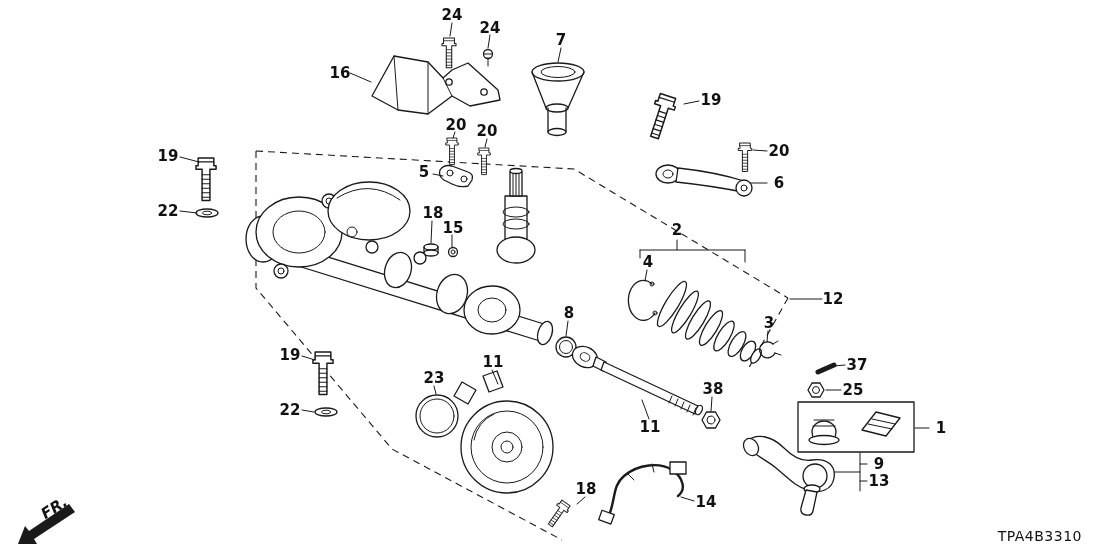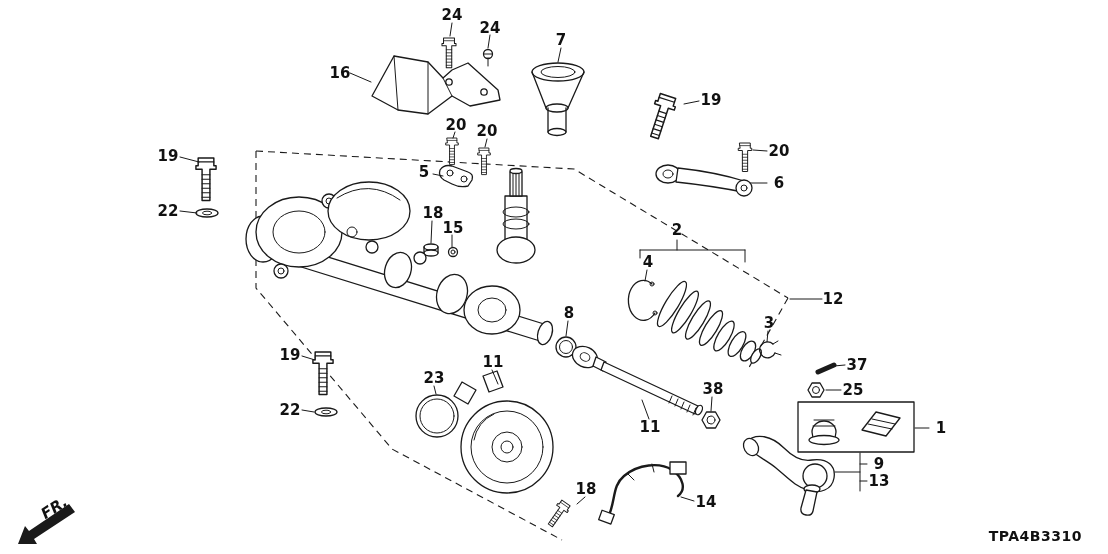--- a/index.html
+++ b/index.html
@@ -1,21 +1,21 @@
 <!DOCTYPE html>
 <html><head>
 <meta charset="utf-8">
 <style>
   html,body{margin:0;padding:0;background:#fff;}
   .stage{position:relative;width:1108px;height:554px;background:#fff;overflow:hidden;
          font-family:"DejaVu Sans","Liberation Sans",sans-serif;}
   .stage svg{position:absolute;left:0;top:0;}
   .callout{position:absolute;transform:translate(-50%,-50%);font-weight:700;font-size:15px;
            color:#111;z-index:2;line-height:1;cursor:pointer;}
-  .diagram-code{position:absolute;right:26px;bottom:10px;font-weight:700;font-size:14px;
+  .diagram-code{position:absolute;right:26px;bottom:10px;font-weight:400;font-size:14px;
                 letter-spacing:.5px;color:#111;z-index:2;}
   .ln{stroke:#1a1a1a;stroke-width:1.3;fill:none;stroke-linecap:round;stroke-linejoin:round;}
   .f-w{fill:#ffffff;}
   .f-b{fill:#1a1a1a;}
   .thin{stroke-width:1;}
   .dash{stroke:#1a1a1a;stroke-width:1.1;fill:none;stroke-dasharray:7 5;}
   .fr-text{font:italic 700 15px "DejaVu Sans",sans-serif;fill:#111;}
 </style>
 </head>
 <body>

